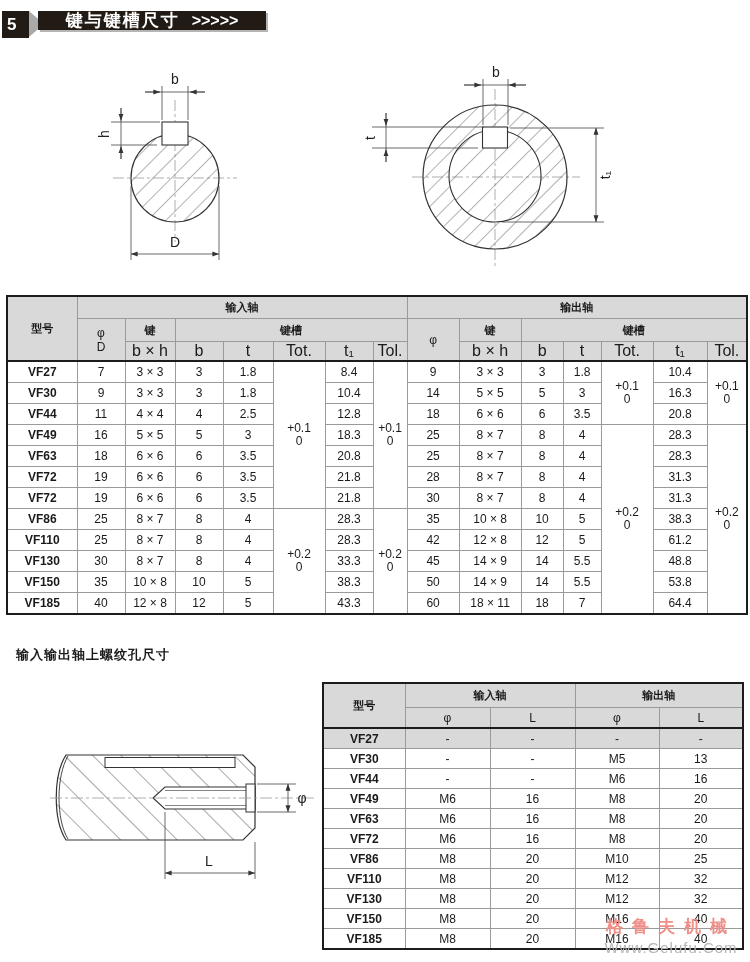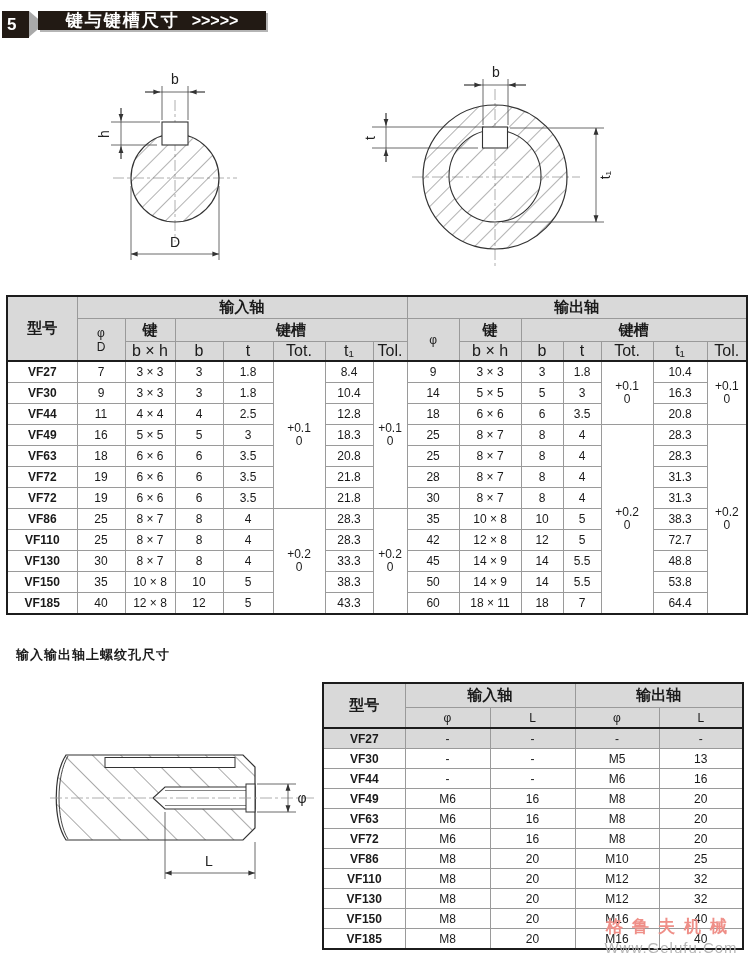--- a/index.html
+++ b/index.html
@@ -16,21 +16,21 @@
   .titlebar{position:absolute;left:38px;top:11px;width:228px;height:19px;background:#221a14;color:#fff;
     display:flex;align-items:center;justify-content:center;gap:12px;font-size:17px;font-weight:bold;
     letter-spacing:2px;box-shadow:2px 2px 0 #b5b5b5;}
   .titlebar .arrows{letter-spacing:0;font-size:16px;}
   
   .section-title{position:absolute;left:16px;top:646px;font-size:13px;font-weight:bold;letter-spacing:1px;}
   
   table{border-collapse:collapse;table-layout:fixed;background:#fff;border:2px solid #1c1c1c;}
   th,td{border:1px solid #9a9a9a;text-align:center;vertical-align:middle;padding:0;font-size:12px;overflow:hidden;}
   th{background:#d9d9d9;font-weight:normal;}
-  th.cn{font-weight:bold;font-size:15px;}
+  th.cn{font-weight:bold;font-size:11px;}
   tbody td{height:20px;}
   tbody tr:first-child td{border-top:2px solid #1c1c1c;}
   tbody td:first-child{font-weight:bold;}
   .kt{position:absolute;left:6px;top:295px;width:740px;}
   .kt thead tr:nth-child(1) th{height:21px;}
   .kt thead tr:nth-child(2) th{height:22px;}
   .kt thead tr:nth-child(3) th{height:17px;font-size:16px;}
   .kt tbody td{height:20px;}
   .tol-cell div{line-height:13px;}
   .st{position:absolute;left:322px;top:682px;width:420px;}
@@ -329,21 +329,21 @@
         <td>VF110</td>
         <td>25</td>
         <td>8 × 7</td>
         <td>8</td>
         <td>4</td>
         <td>28.3</td>
         <td>42</td>
         <td>12 × 8</td>
         <td>12</td>
         <td>5</td>
-        <td>72.7</td>
+        <td>61.2</td>
       </tr>
       <tr>
         <td>VF130</td>
         <td>30</td>
         <td>8 × 7</td>
         <td>8</td>
         <td>4</td>
         <td>33.3</td>
         <td>45</td>
         <td>14 × 9</td>

